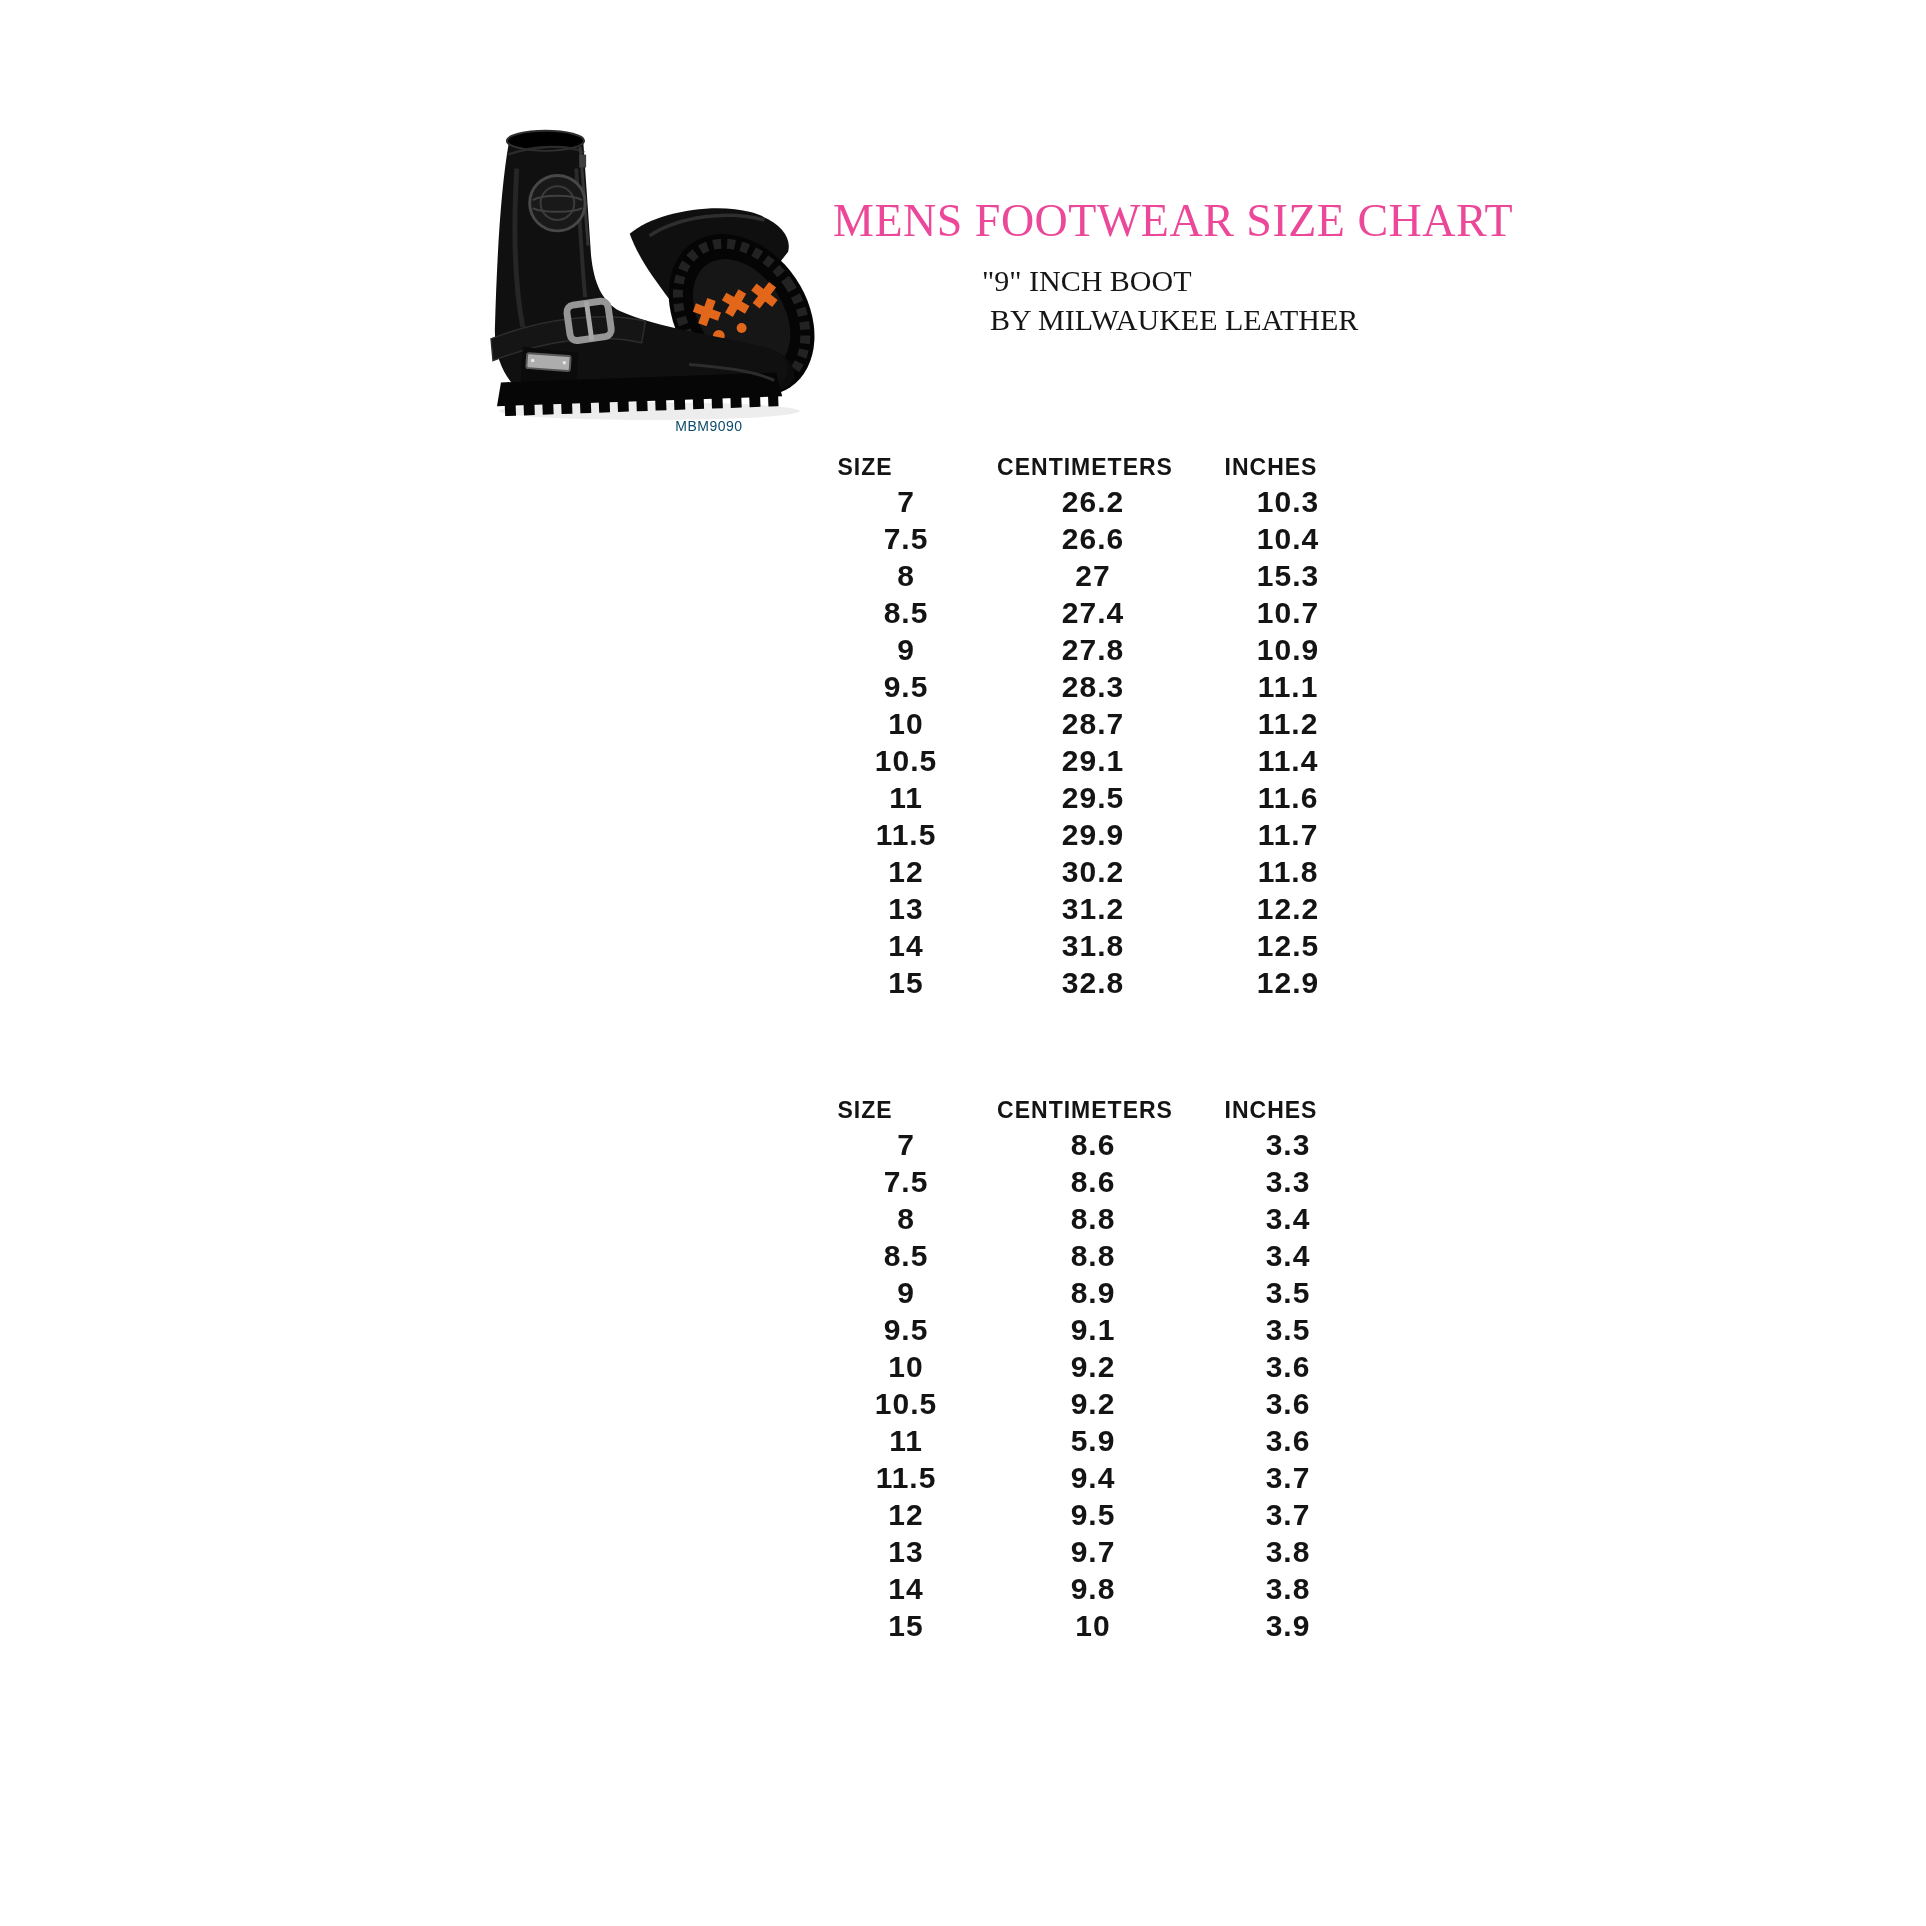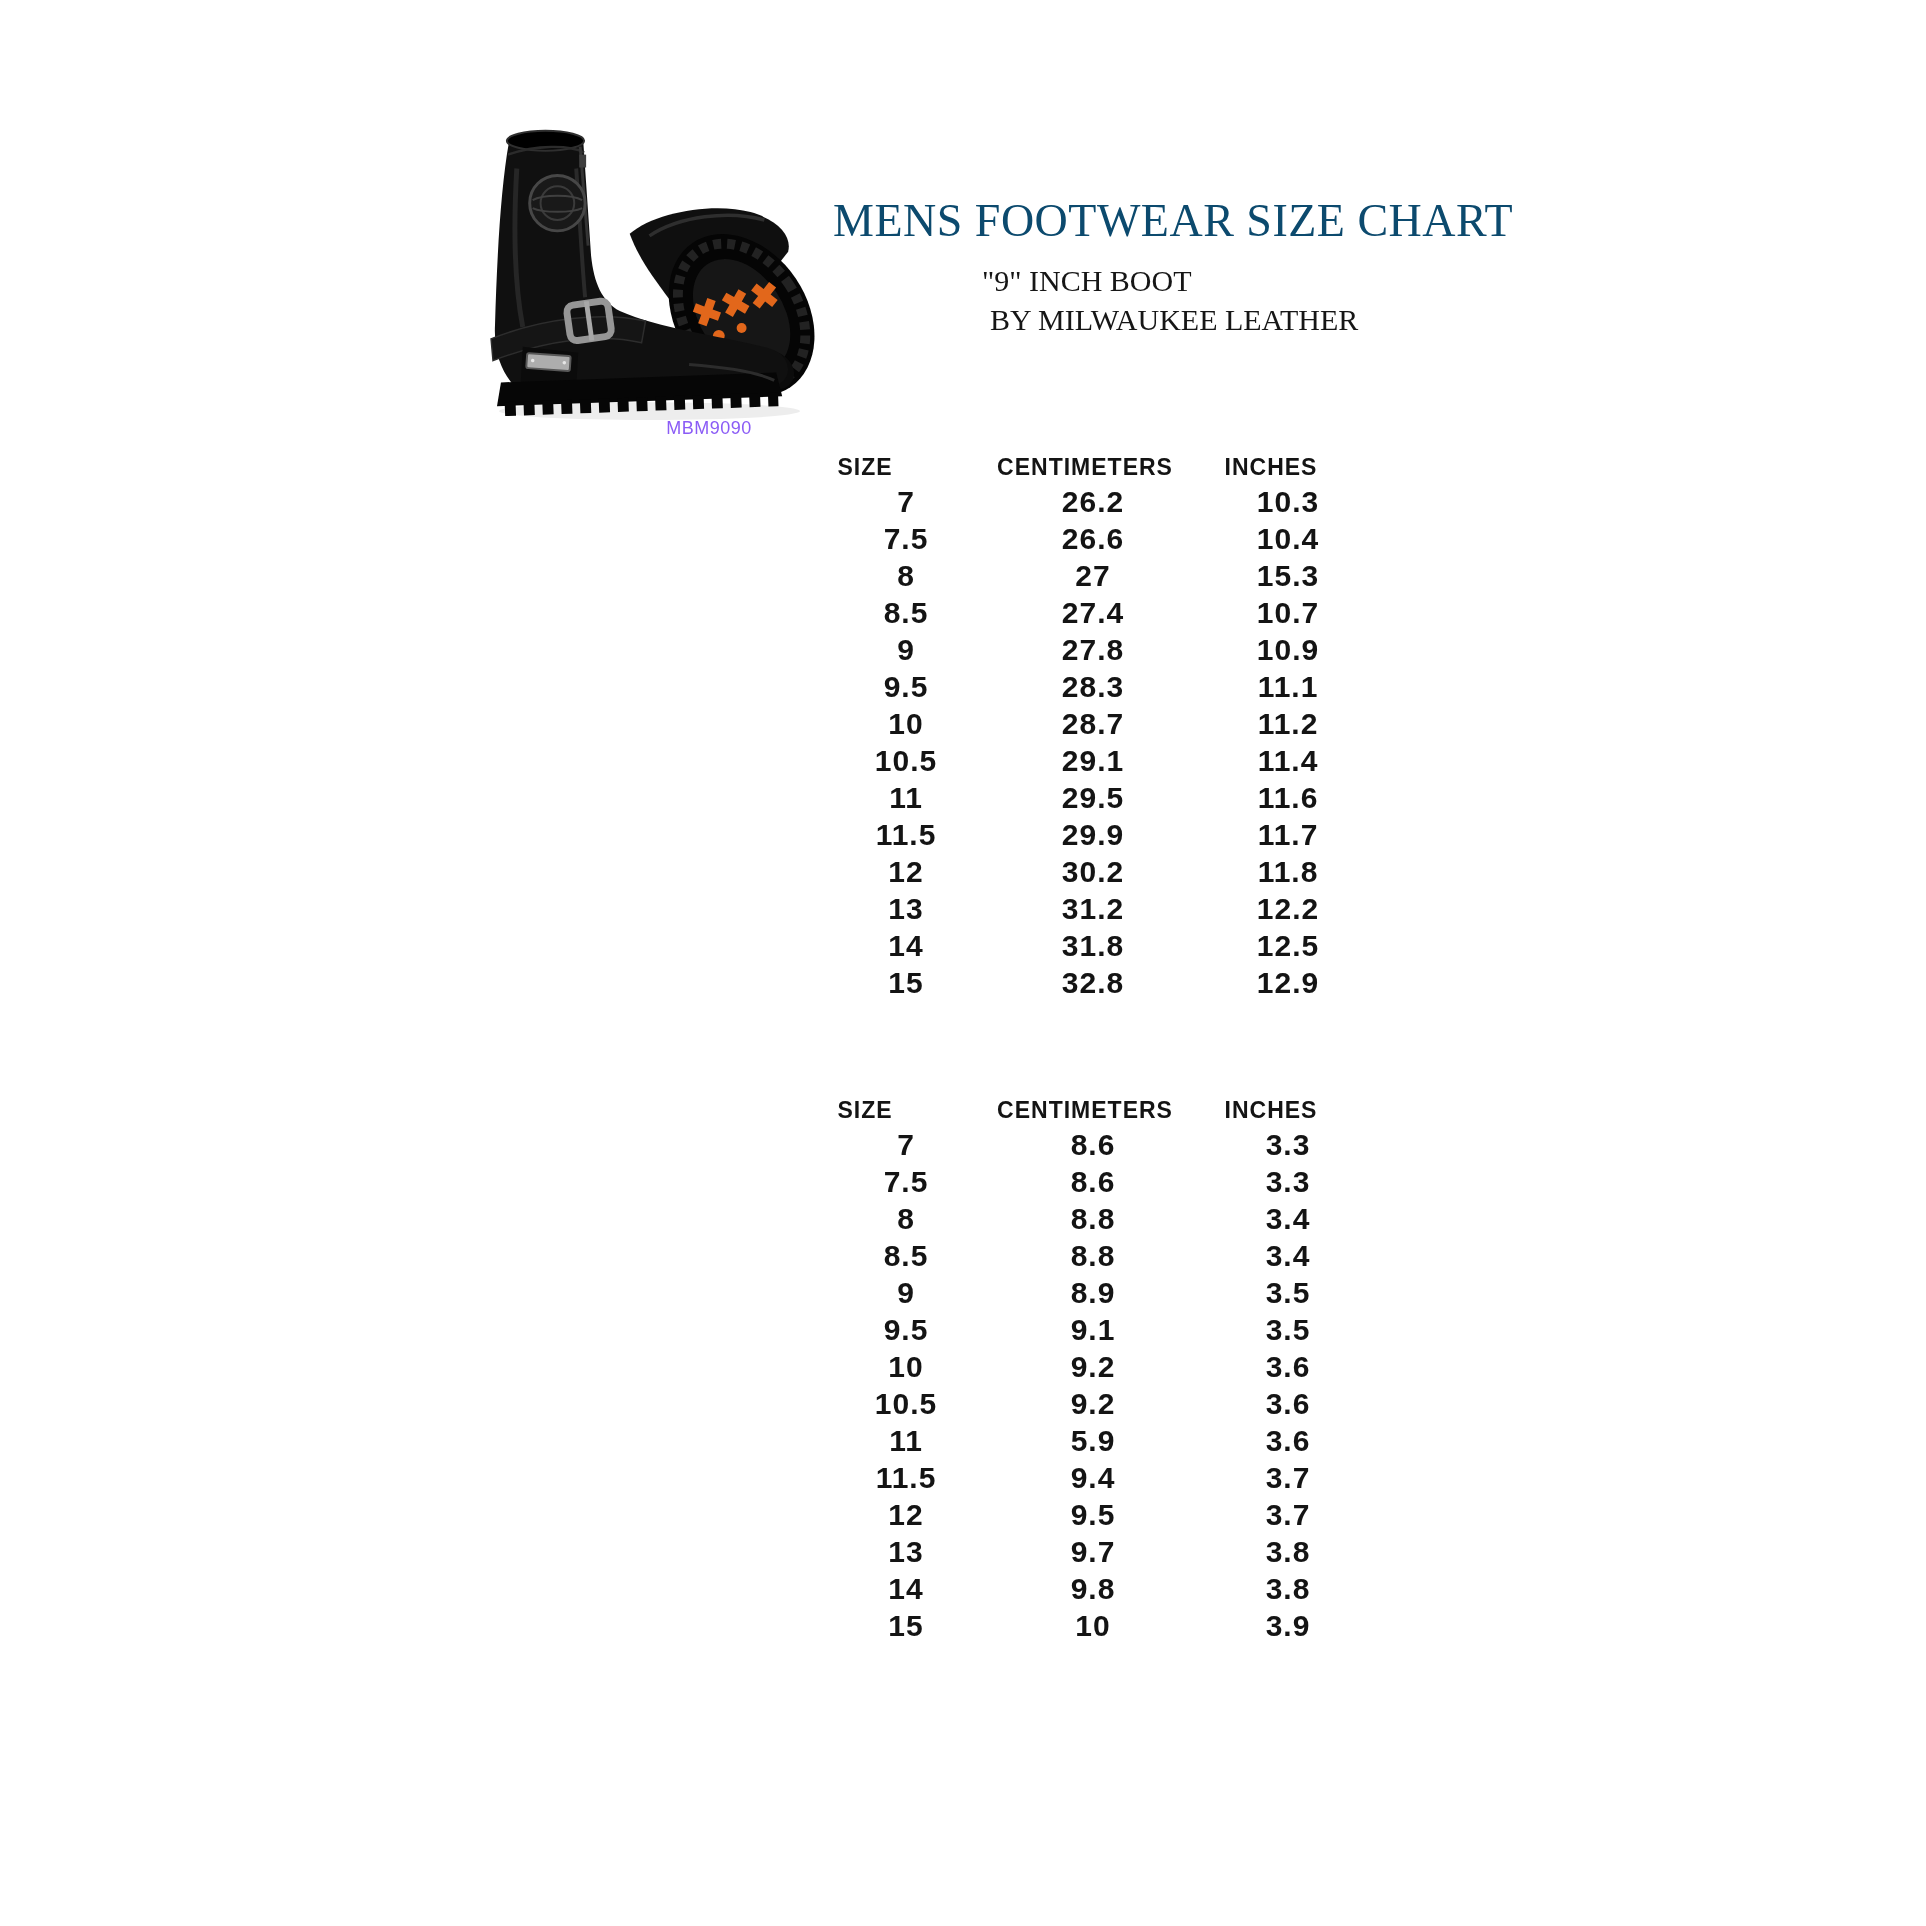--- a/index.html
+++ b/index.html
@@ -9,27 +9,27 @@
   }
   html,body{margin:0;padding:0;background:#ffffff;}
   .page{
     position:relative;width:1927px;height:1927px;background:#ffffff;overflow:hidden;
     font-family:"Liberation Sans","DejaVu Sans",sans-serif;color:var(--ink);
   }
   
   .boot-art{position:absolute;left:481px;top:117px;width:337px;height:307px;}
   .product-code{
     position:absolute;left:610px;top:418px;width:198px;text-align:center;
-    font-size:18px;letter-spacing:0.5px;color:#8b5cf6;
+    font-size:14px;letter-spacing:0.5px;color:#0c4a6e;
   }
   
   .title{
     position:absolute;left:833px;top:194px;margin:0;
     font-family:"Liberation Serif","DejaVu Serif",serif;font-weight:400;
-    font-size:46px;letter-spacing:0.5px;color:#0c4a6e;white-space:nowrap;
+    font-size:46px;letter-spacing:0.5px;color:#ec4899;white-space:nowrap;
   }
   .subtitle1,.subtitle2{
     position:absolute;left:982px;margin:0;
     font-family:"Liberation Serif","DejaVu Serif",serif;font-weight:400;
     font-size:30px;color:#161616;white-space:nowrap;
   }
   .subtitle1{top:264px;}
   .subtitle2{top:303px;margin-left:8px;}
   
   .sizetable{position:absolute;left:586px;width:986px;}

